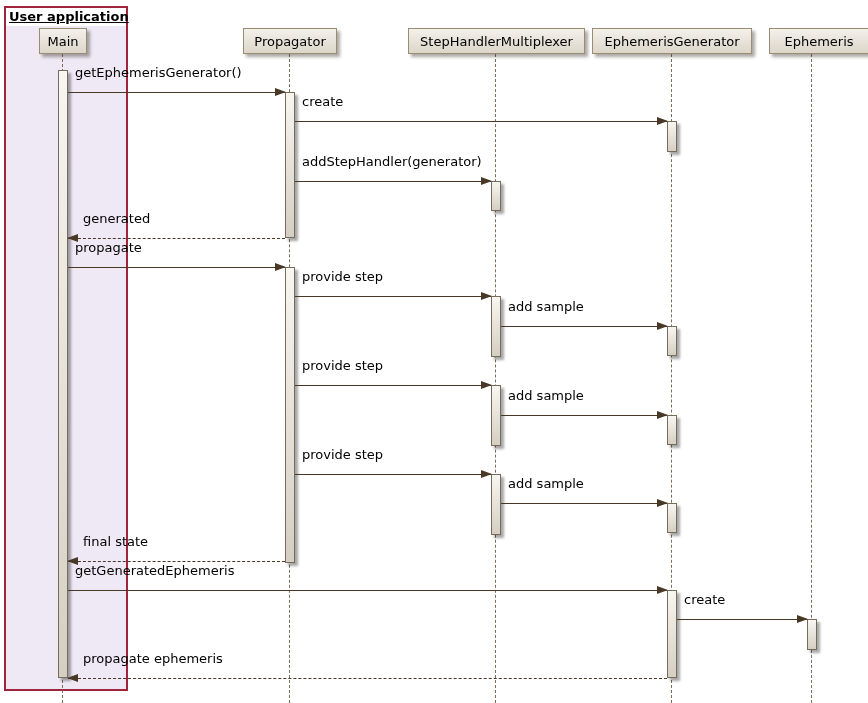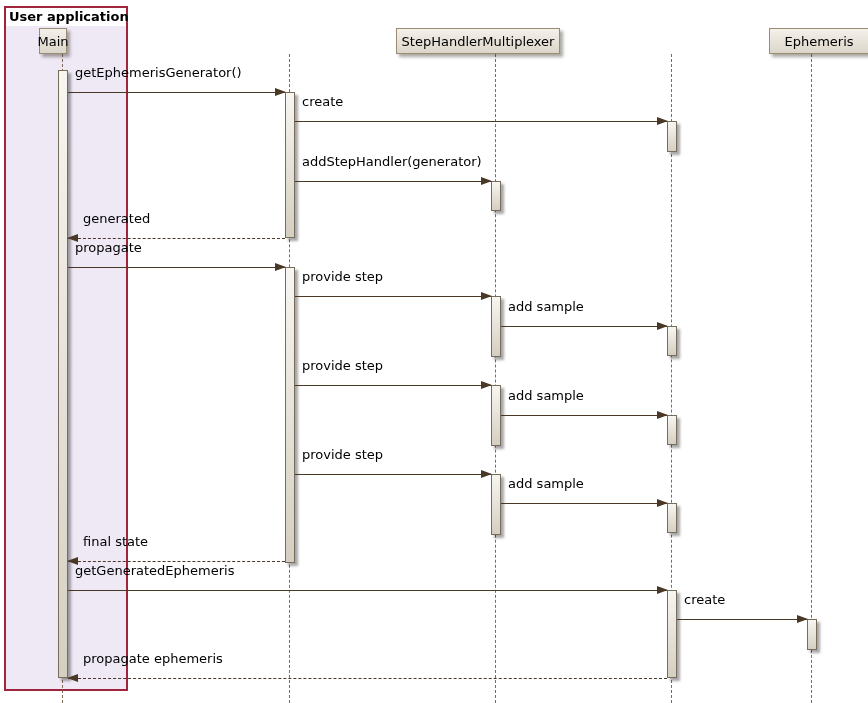--- a/index.html
+++ b/index.html
@@ -19,21 +19,21 @@
   }
   *{box-sizing:border-box;margin:0;padding:0;}
   html,body{background:var(--page-bg);}
   body{font-family:"DejaVu Sans","Liberation Sans",sans-serif;color:var(--text);}
   .diagram{position:relative;width:868px;height:703px;background:var(--page-bg);overflow:hidden;}
 
   
   .frame{position:absolute;left:4px;top:6px;width:124px;height:685px;
          border:2px solid var(--frame-border);background:var(--frame-fill);}
   .frame-title{position:absolute;left:0;top:0;width:100%;height:18px;background:var(--frame-title-bg);
-         font-size:13px;font-weight:bold;line-height:18px;padding-left:3px;white-space:nowrap;}
+         font-size:13px;font-weight:bold;line-height:18px;padding-left:3px;white-space:nowrap;text-decoration:underline;}
 
   
   .lifeline{position:absolute;top:54px;bottom:0;width:0;border-left:1px dashed var(--lifeline);}
 
   
   .participant{position:absolute;top:28px;height:26px;
         background:linear-gradient(to bottom,var(--participant-fill-top),var(--participant-fill-bottom));
         border:1.5px solid var(--participant-border);
         box-shadow:3px 3px 3px rgba(50,40,30,0.4);
         display:flex;align-items:center;justify-content:center;
@@ -63,22 +63,24 @@
   <div class="frame">
     <div class="frame-title">User application</div>
   </div>
 
   <div class="lifeline" style="left:62px"></div>
   <div class="lifeline" style="left:289px"></div>
   <div class="lifeline" style="left:495px"></div>
   <div class="lifeline" style="left:671px"></div>
   <div class="lifeline" style="left:811px"></div>
 
-  <div class="participant" style="left:39px;width:28px">Main</div>
-  <div class="participant" style="left:396px;width:164px">StepHandlerMultiplexer</div>
+  <div class="participant" style="left:39px;width:48px">Main</div>
+  <div class="participant" style="left:243px;width:94px">Propagator</div>
+  <div class="participant" style="left:408px;width:177px">StepHandlerMultiplexer</div>
+  <div class="participant" style="left:592px;width:160px">EphemerisGenerator</div>
   <div class="participant" style="left:769px;width:100px">Ephemeris</div>
 
   <div class="act" style="left:58px;top:70px;height:608px"></div>
   <div class="act" style="left:285px;top:92px;height:146px"></div>
   <div class="act" style="left:285px;top:267px;height:296px"></div>
   <div class="act" style="left:491px;top:181px;height:30px"></div>
   <div class="act" style="left:491px;top:296px;height:61px"></div>
   <div class="act" style="left:491px;top:385px;height:61px"></div>
   <div class="act" style="left:491px;top:474px;height:61px"></div>
   <div class="act" style="left:667px;top:121px;height:31px"></div>

